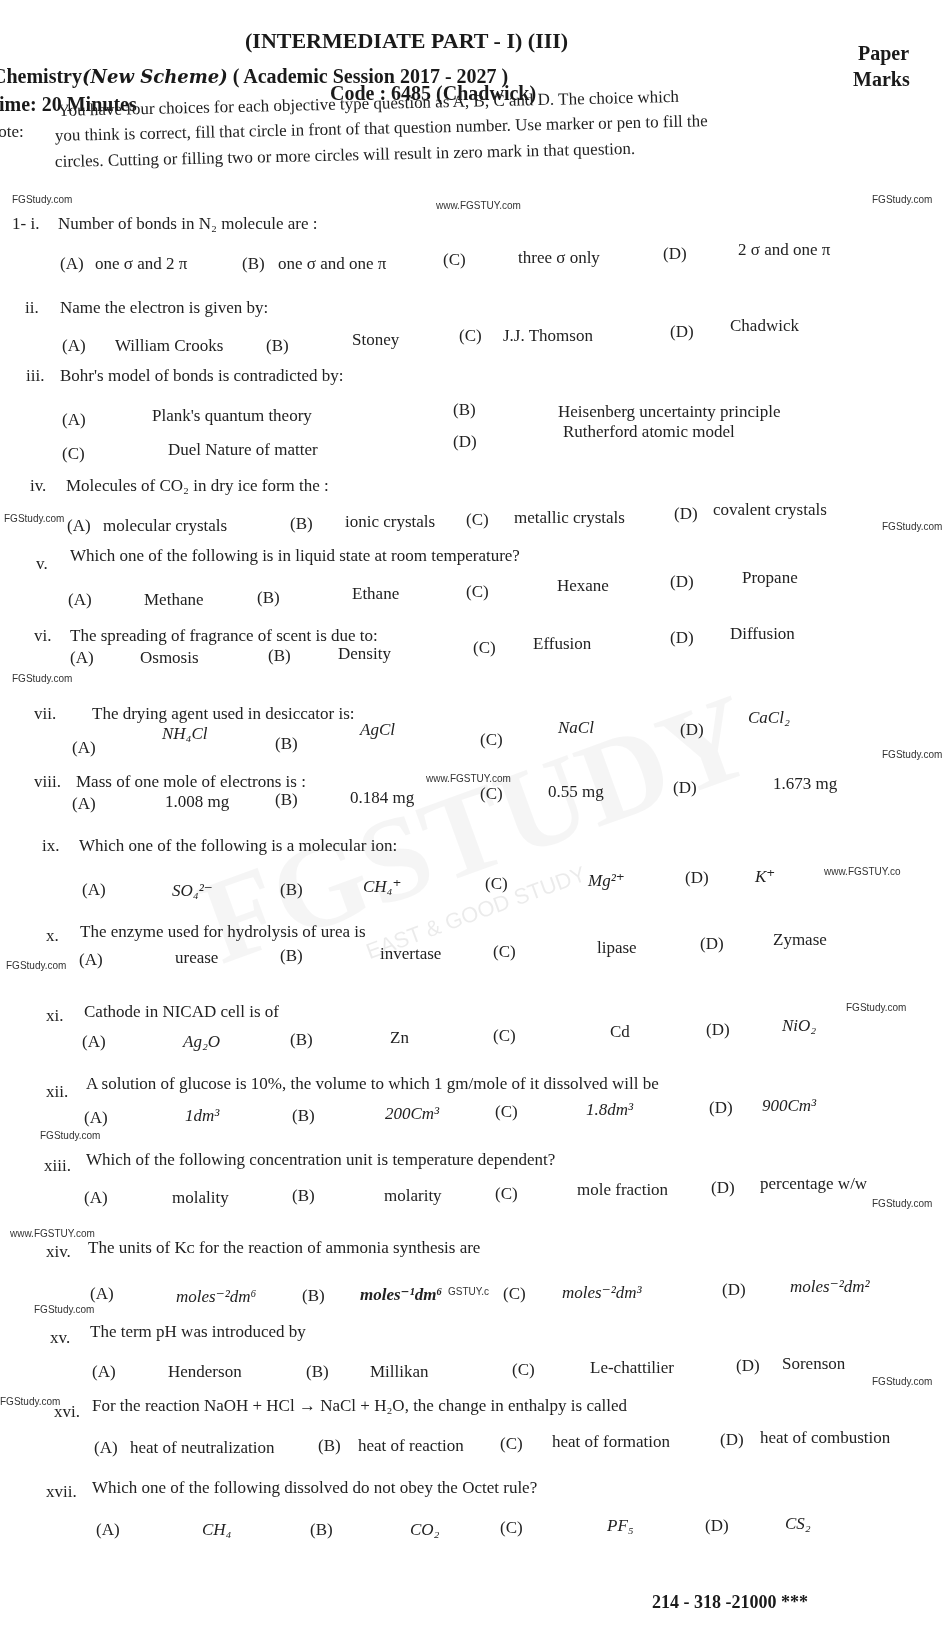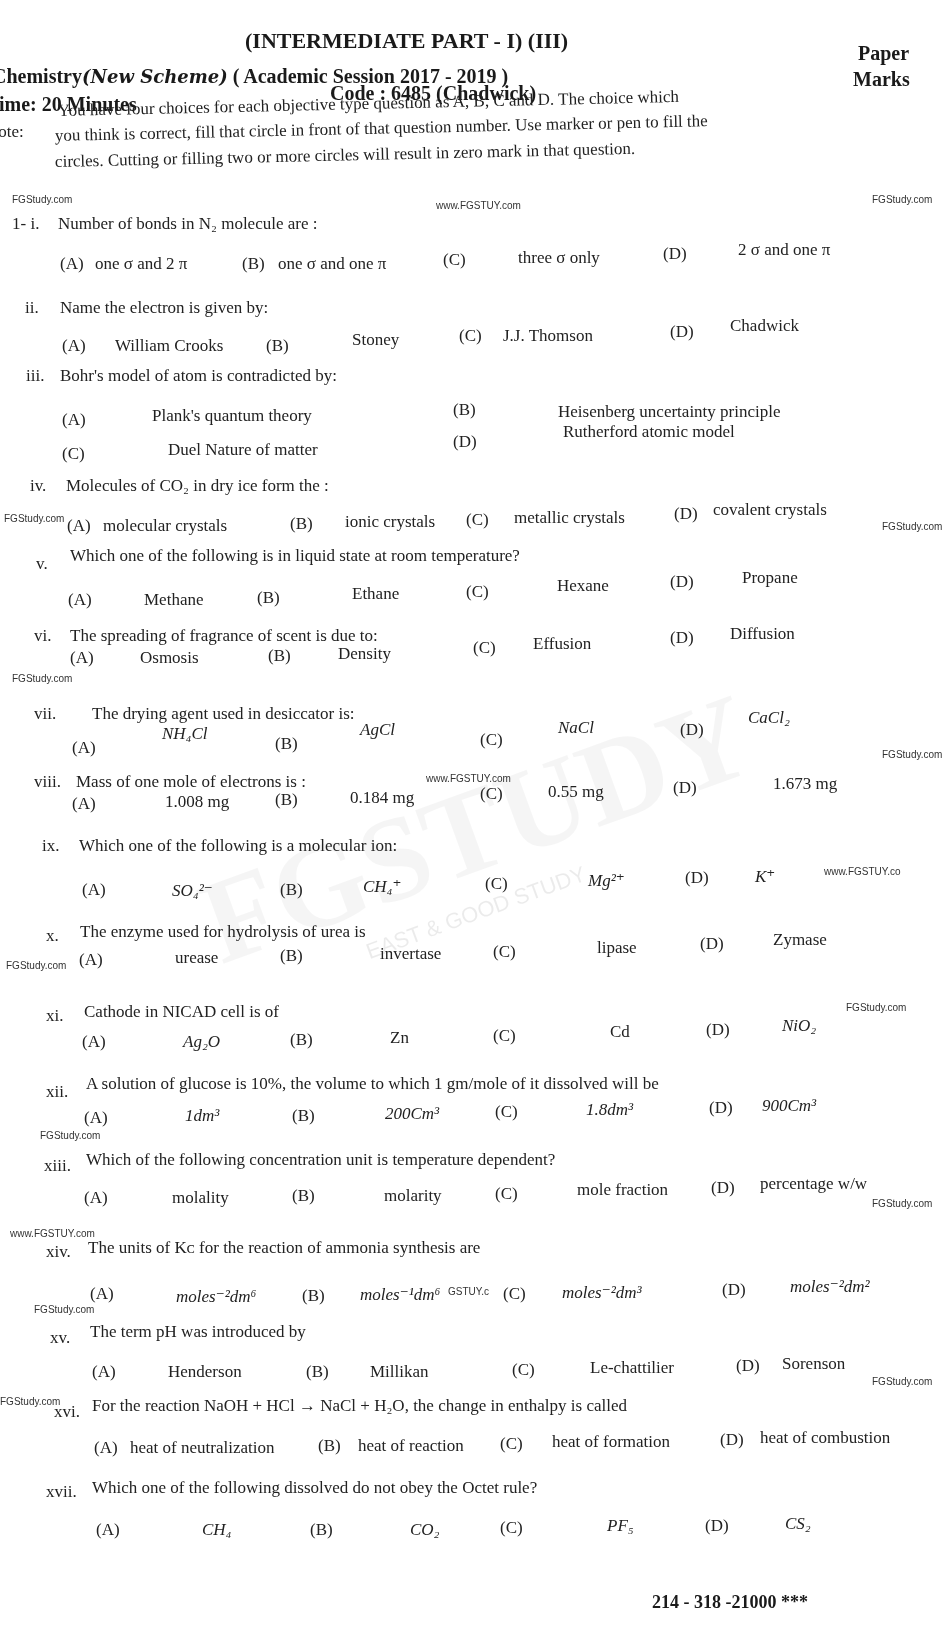--- a/index.html
+++ b/index.html
@@ -30,21 +30,21 @@
 
 <div class="abs bigwm" style="left:190px; top:760px;">FGSTUDY</div>
 <div class="abs wm" style="left:360px; top:900px; font-size:22px; color:rgba(0,0,0,0.08); transform:rotate(-20deg);">EAST &amp; GOOD STUDY</div>
 
 <div class="abs title" style="left:245px; top:28px;">(INTERMEDIATE  PART - I) (III)</div>
 <div class="abs hdr" style="left:858px; top:42px;">Paper</div>
 <div class="abs hdr" style="left:853px; top:68px;">Marks</div>
 
 <div class="abs hdr" style="left:-8px; top:65px;">
   <span>Chemistry</span><span class="hand">(New Scheme)</span>
-  <span>( Academic Session 2017 - 2019 )</span>
+  <span>( Academic Session 2017 - 2027 )</span>
 </div>
 <div class="abs hdr" style="left:-14px; top:93px;">Time: 20 Minutes</div>
 <div class="abs hdr" style="left:330px; top:82px;">
   <span>Code : 6485</span>
   <span>(Chadwick)</span>
 </div>
 
 <div class="abs note" style="left:-14px; top:122px;">Note:</div>
 <div class="abs note" style="left:58px; top:101px; transform:rotate(-1.3deg); transform-origin:left;">You have four choices for each objective type question as A, B, C and D.  The choice which</div>
 <div class="abs note" style="left:55px; top:126px; transform:rotate(-1.3deg); transform-origin:left;">you think is correct, fill that circle in front of that question number.  Use marker or pen to fill the</div>
@@ -79,21 +79,21 @@
   <span style="left:266px;">(B)</span>
   <span style="left:352px; top:-6px;">Stoney</span>
   <span style="left:459px; top:-10px;">(C)</span>
   <span style="left:503px; top:-10px;">J.J. Thomson</span>
   <span style="left:670px; top:-14px;">(D)</span>
   <span style="left:730px; top:-20px;">Chadwick</span>
 </div>
 
 <div class="row q" style="left:0; top:366px;">
   <span style="left:26px;">iii.</span>
-  <span style="left:60px;">Bohr's  model of atom is contradicted by:</span>
+  <span style="left:60px;">Bohr's  model of bonds is contradicted by:</span>
 </div>
 <div class="row opt" style="left:0; top:406px;">
   <span style="left:62px; top:4px;">(A)</span>
   <span style="left:152px;">Plank's  quantum theory</span>
   <span style="left:453px; top:-6px;">(B)</span>
   <span style="left:558px; top:-20px;margin-top:16px;">Heisenberg  uncertainty principle</span>
 </div>
 <div class="row opt" style="left:0; top:440px;">
   <span style="left:62px; top:4px;">(C)</span>
   <span style="left:168px;">Duel Nature  of matter</span>
@@ -263,21 +263,21 @@
 
 <div class="abs wm" style="left:10px; top:1228px;">www.FGSTUY.com</div>
 <div class="row q" style="left:0; top:1238px;">
   <span style="left:46px; top:4px;">xiv.</span>
   <span style="left:88px;">The units of  Kᴄ  for the reaction of ammonia synthesis are</span>
 </div>
 <div class="row opt" style="left:0; top:1286px;">
   <span style="left:90px; top:-2px;">(A)</span>
   <span class="it" style="left:176px;">moles⁻²dm⁶</span>
   <span style="left:302px;">(B)</span>
-  <span class="it" style="left:360px; top:-2px;">moles⁻¹dm⁶</span>
+  <span class="it" style="left:360px; top:-2px;font-weight:bold;">moles⁻¹dm⁶</span>
   <span class="wm" style="left:448px; top:0px;">GSTUY.c</span>
   <span style="left:503px; top:-2px;">(C)</span>
   <span class="it" style="left:562px; top:-4px;">moles⁻²dm³</span>
   <span style="left:722px; top:-6px;">(D)</span>
   <span class="it" style="left:790px; top:-10px;">moles⁻²dm²</span>
 </div>
 <div class="abs wm" style="left:34px; top:1304px;">FGStudy.com</div>
 
 <div class="row q" style="left:0; top:1322px;">
   <span style="left:50px; top:6px;">xv.</span>

